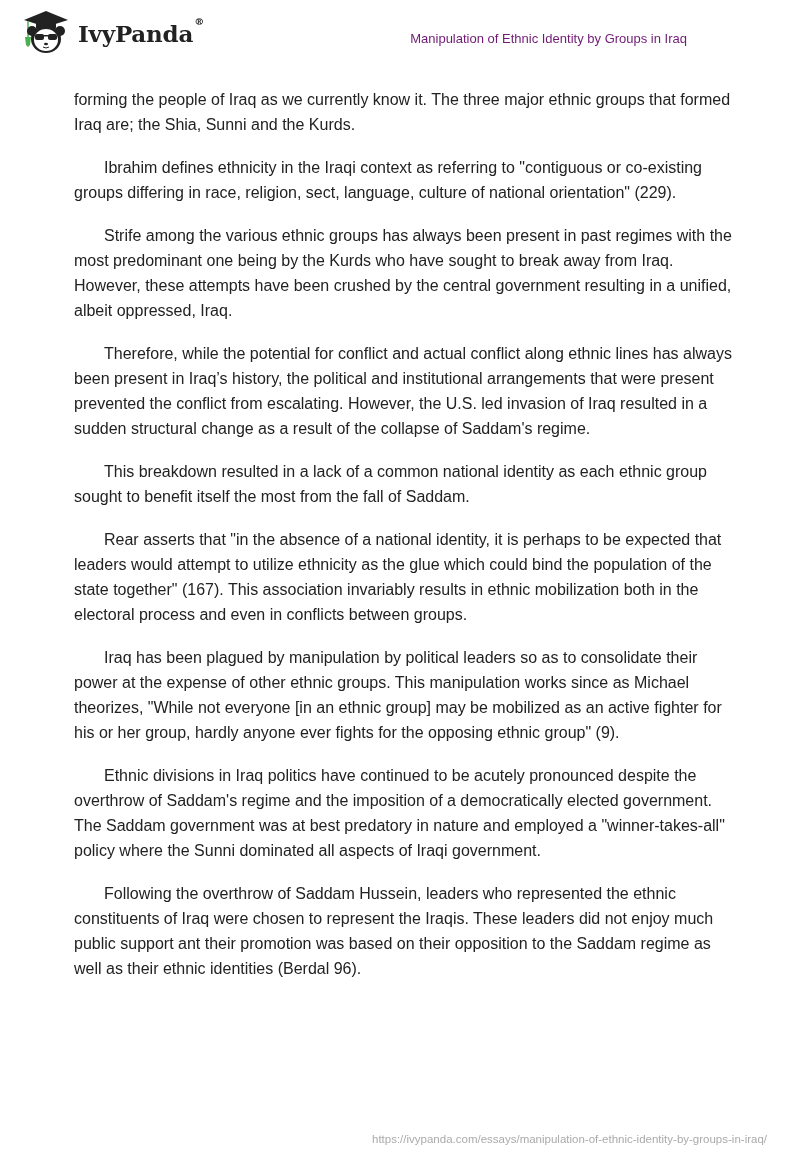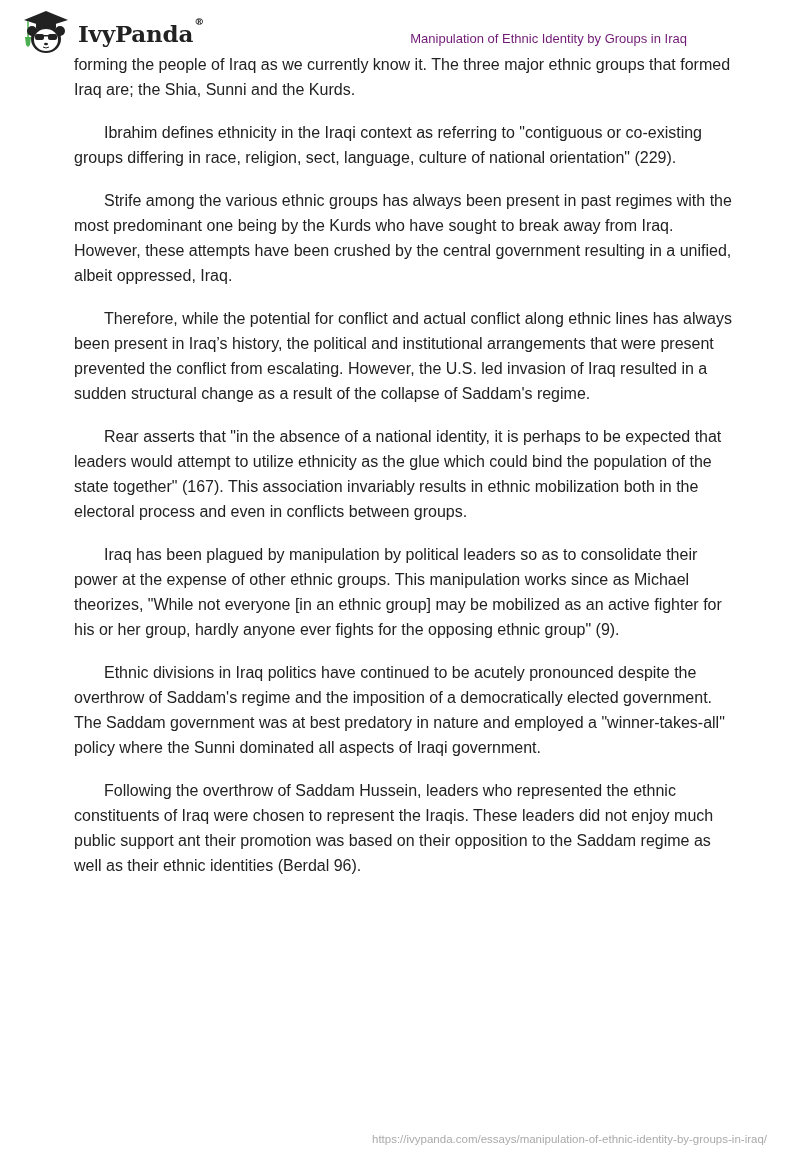--- a/index.html
+++ b/index.html
@@ -56,21 +56,21 @@
       position: absolute;
       right: 33px;
       top: 7px;
       font-size: 13px;
       color: #701a75;
       margin-top: 24px;
     }
     .content {
       position: absolute;
       left: 74px;
-      top: 52px;
+      top: 87px;
       width: 660px;
     }
     .para {
       font-size: 16px;
       line-height: 25px;
       margin: 0 0 18px 0;
       text-indent: 30px;
       color: #222222;
     }
     .para.no-indent {
@@ -121,20 +121,21 @@
     <span class="logo-text"><span>IvyPanda</span><span class="logo-reg">®</span></span>
   </div>
   <div class="header-title">Manipulation of Ethnic Identity by Groups in Iraq</div>
 </div>
 
 <div class="content">
   <p class="para no-indent">forming the people of Iraq as we currently know it. The three major ethnic groups that formed Iraq are; the Shia, Sunni and the Kurds.</p>
   <p class="para">Ibrahim defines ethnicity in the Iraqi context as referring to "contiguous or co-existing groups differing in race, religion, sect, language, culture of national orientation" (229).</p>
   <p class="para">Strife among the various ethnic groups has always been present in past regimes with the most predominant one being by the Kurds who have sought to break away from Iraq. However, these attempts have been crushed by the central government resulting in a unified, albeit oppressed, Iraq.</p>
   <p class="para">Therefore, while the potential for conflict and actual conflict along ethnic lines has always been present in Iraq’s history, the political and institutional arrangements that were present prevented the conflict from escalating. However, the U.S. led invasion of Iraq resulted in a sudden structural change as a result of the collapse of Saddam's regime.</p>
+  <p class="para">This breakdown resulted in a lack of a common national identity as each ethnic group sought to benefit itself the most from the fall of Saddam.</p>
   <p class="para">Rear asserts that "in the absence of a national identity, it is perhaps to be expected that leaders would attempt to utilize ethnicity as the glue which could bind the population of the state together" (167). This association invariably results in ethnic mobilization both in the electoral process and even in conflicts between groups.</p>
 
 
   <p class="para">Iraq has been plagued by manipulation by political leaders so as to consolidate their power at the expense of other ethnic groups. This manipulation works since as Michael theorizes, "While not everyone [in an ethnic group] may be mobilized as an active fighter for his or her group, hardly anyone ever fights for the opposing ethnic group" (9).</p>
   <p class="para">Ethnic divisions in Iraq politics have continued to be acutely pronounced despite the overthrow of Saddam's regime and the imposition of a democratically elected government. The Saddam government was at best predatory in nature and employed a "winner-takes-all" policy where the Sunni dominated all aspects of Iraqi government.</p>
   <p class="para">Following the overthrow of Saddam Hussein, leaders who represented the ethnic constituents of Iraq were chosen to represent the Iraqis. These leaders did not enjoy much public support ant their promotion was based on their opposition to the Saddam regime as well as their ethnic identities (Berdal 96).</p>
 </div>
 
 <div class="footer-url">https://ivypanda.com/essays/manipulation-of-ethnic-identity-by-groups-in-iraq/</div>
 

